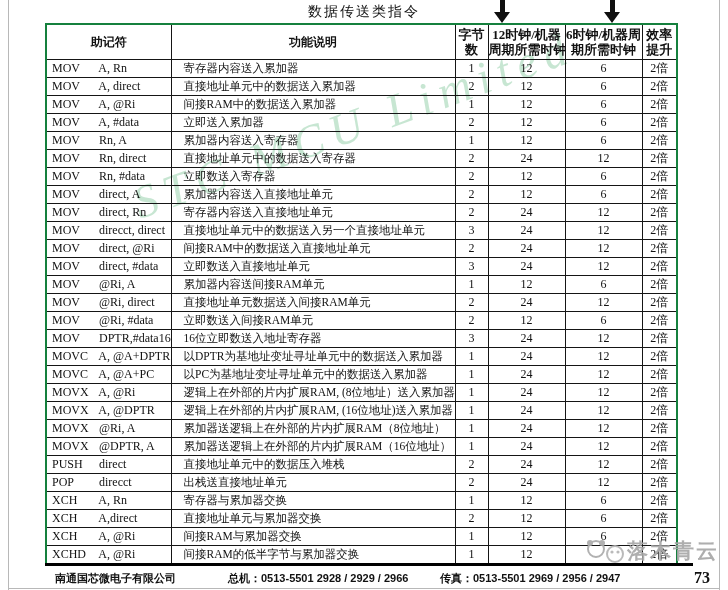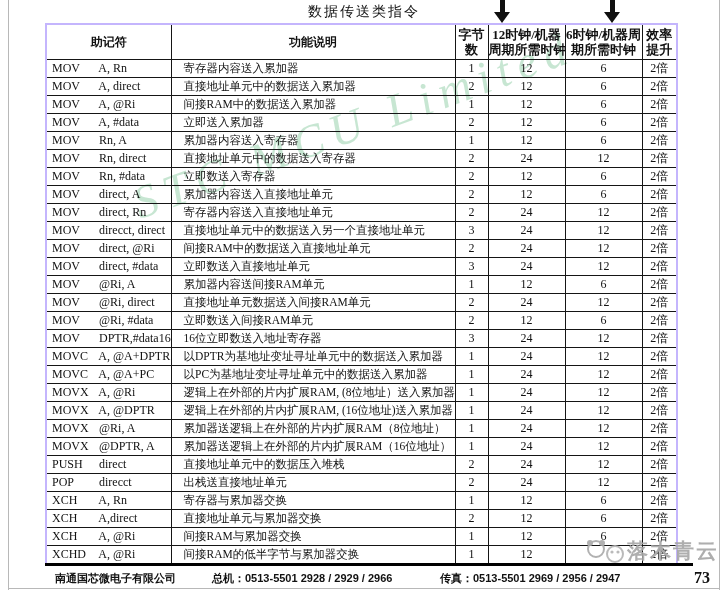--- a/index.html
+++ b/index.html
@@ -13,21 +13,21 @@
   .title{position:absolute;top:3px;left:0;width:728px;text-align:center;
          font-size:14px;font-weight:normal;letter-spacing:2px;}
   
   .arrow{position:absolute;top:0;display:flex;flex-direction:column;align-items:center;width:16px;}
   .arrow .shaft{width:5px;height:12px;background:#101010;}
   .arrow .head{width:0;height:0;border-left:8px solid transparent;border-right:8px solid transparent;
                border-top:11px solid #101010;}
   .arrow.a1{left:494px}.arrow.a2{left:604px}
   
   table.instr{position:absolute;left:45px;top:23px;width:631px;border-collapse:collapse;
-              table-layout:fixed;border:2px solid #c4b5fd;font-size:12px;}
+              table-layout:fixed;border:2px solid #15803d;font-size:12px;}
   .instr th,.instr td{border:1px solid #151515;padding:0;overflow:hidden;white-space:nowrap;}
   .instr th{font-weight:bold;height:34px;line-height:15px;text-align:center;}
   .instr th.small{font-size:13px;}
   .instr tbody tr{height:18px;}
   td.mn{padding-left:5px;}
   td.mn .op{display:inline-block;width:44px;}
   td.desc{padding-left:12px;font-size:11.5px;}
   td.num{text-align:center;}
   
   .wm-diag{position:absolute;left:135px;top:178px;transform:rotate(-20deg);transform-origin:0 50%;
@@ -35,21 +35,21 @@
            color:rgba(144,206,166,0.5);pointer-events:none;}
   .wm-corner{position:absolute;left:586px;top:537px;display:flex;align-items:center;gap:1px;
              color:#a8a8a8;font-family:Liberation Serif, serif;font-weight:bold;
              font-size:21px;letter-spacing:2px;opacity:.92;pointer-events:none;}
   .wm-corner svg{flex:0 0 auto;}
   
   .foot-rule{position:absolute;left:45px;top:563px;width:648px;height:3px;background:#000;}
   .footer{position:absolute;top:571px;left:0;width:638px;height:18px;
           font-family:"Liberation Sans",sans-serif;font-size:11px;font-weight:bold;}
   .footer .f-company{position:absolute;left:55px;}
-  .footer .f-phone{position:absolute;left:212px;}
+  .footer .f-phone{position:absolute;left:228px;}
   .footer .f-fax{position:absolute;left:440px;}
   .footer .f-page{position:absolute;left:694px;top:-2px;font-family:"Liberation Serif",serif;
                   font-size:16px;font-weight:bold;}
 </style>
 </head>
 <body>
 
 <div class="page">
 
   <div class="frame-left"></div>

